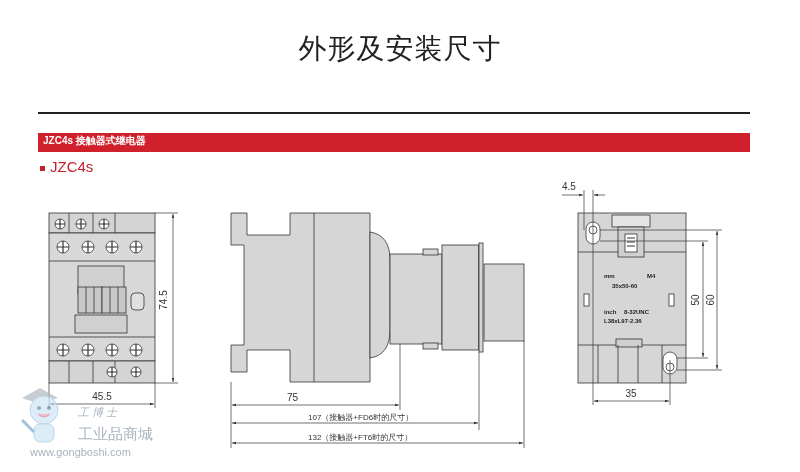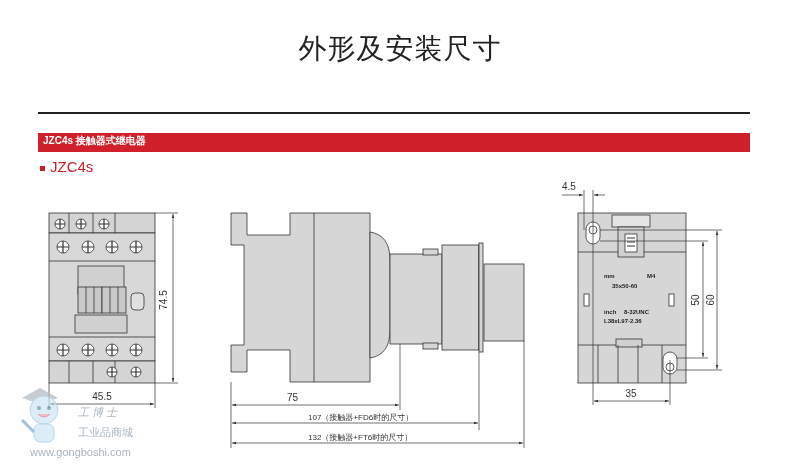--- a/index.html
+++ b/index.html
@@ -171,14 +171,14 @@
     <circle cx="44" cy="410" r="14" fill="#cfe6f5" stroke="#9cc4e0"></circle>
     <circle cx="39" cy="408" r="2" fill="#6a8aa0"></circle>
       <circle cx="49" cy="408" r="2" fill="#6a8aa0"></circle>
     <path d="M38 414 Q44 420 50 414" stroke="#d07090" fill="#f0a0b0"></path>
     <rect x="34" y="424" width="20" height="18" rx="6" fill="#cfe6f5" stroke="#9cc4e0"></rect>
     <path d="M22 420 L34 432" stroke="#7aa8d0" stroke-width="3"></path>
   </g>
 </svg>
 
 <div class="wm-text" style="left:78px; top:405px; font-size:11px; letter-spacing:3px;font-style:italic;">工博士</div>
-<div class="wm-text" style="left:78px; top:425px; font-size:11px;">工业品商城</div>
+<div class="wm-text" style="left:78px; top:425px; font-size:15px;">工业品商城</div>
 <div class="wm-text" style="left:30px; top:446px; font-size:11px;">www.gongboshi.com</div>
 
 </body></html>

